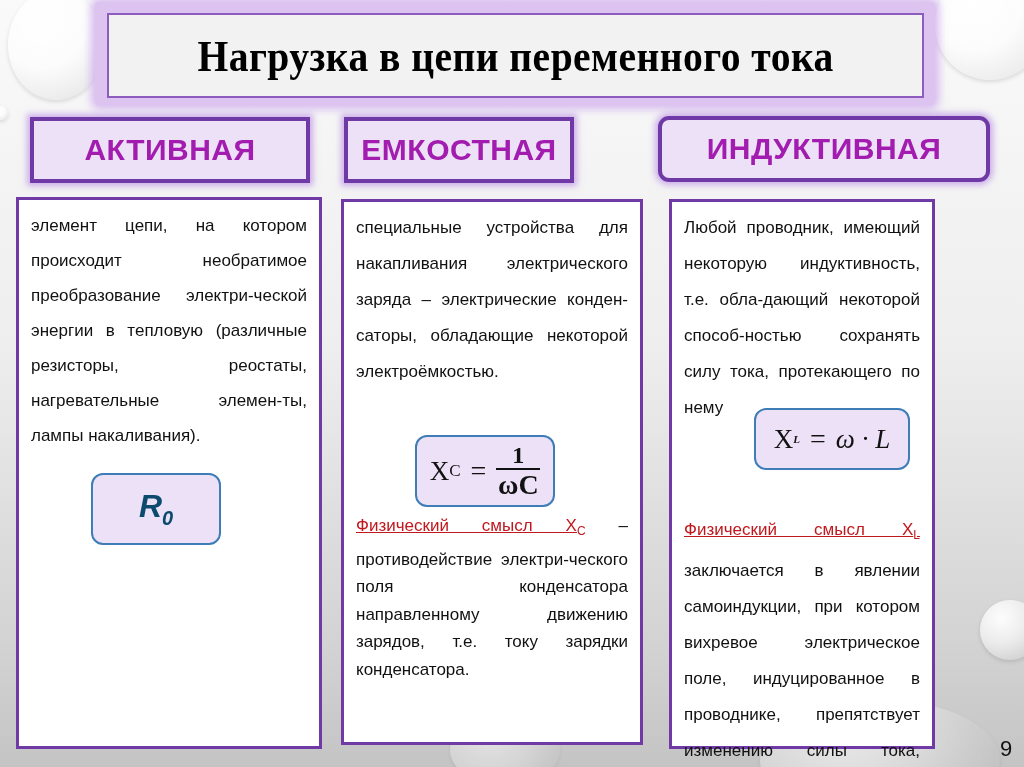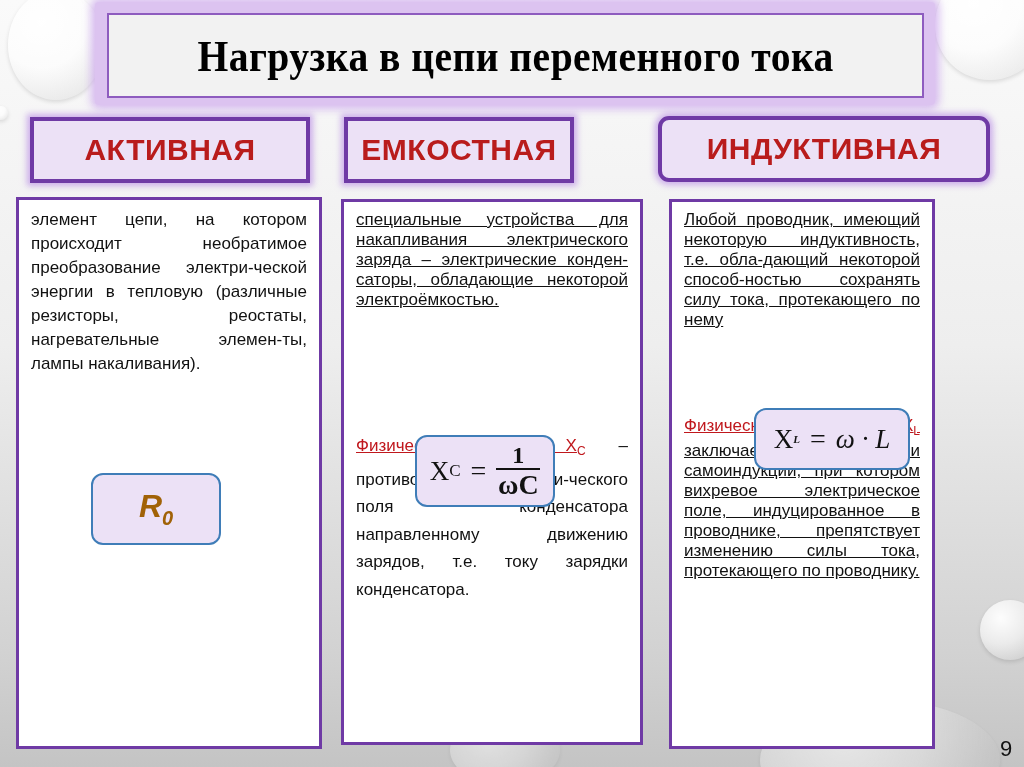--- a/index.html
+++ b/index.html
@@ -28,36 +28,36 @@
     font-family: "Liberation Serif", serif; font-weight: bold;
     font-size: 45px; color: #000; letter-spacing: 0.5px;
     transform: scaleX(0.88);
   }
   .head-box {
     position: absolute; height: 66px;
     background: #ece1f6; border: 4px solid #6f3aa5;
     box-shadow: 0 0 6px 3px rgba(190,150,230,0.75);
     display: flex; align-items: center; justify-content: center;
   }
-  .head-text { font-weight: bold; font-size: 30px; color: #b91c1c; letter-spacing: 0.5px; }
+  .head-text { font-weight: bold; font-size: 30px; color: #a21caf; letter-spacing: 0.5px; }
   .card {
     position: absolute; background: #fff; border: 3px solid #6f3aa5;
     padding: 8px 12px 0 12px;
   }
   .card p {
-    font-size: 17px; line-height: 24px; color: #111;
+    font-size: 17px; line-height: 35px; color: #111;
     text-align: justify; text-align-last: left; hyphens: manual;
   }
-  .card p.tight { line-height: 20px; text-decoration: underline; }
+  .card p.tight { line-height: 36px; }
   .card p.tighter { line-height: 27.5px; }
   .formula {
     position: absolute; background: #ece1f6; border: 2px solid #3f7db8;
     border-radius: 12px; display: flex; align-items: center; justify-content: center;
   }
-  .r0 { font-weight: bold; font-style: italic; font-size: 32px; color: #a16207; }
+  .r0 { font-weight: bold; font-style: italic; font-size: 32px; color: #0c4a6e; }
   .r0 sub { font-size: 20px; vertical-align: -8px; }
   .fx { font-family: "Liberation Serif", serif; font-size: 27px; color: #111; display: flex; align-items: center; }
   .fx .sub { font-size: 17px; vertical-align: -6px; }
   .fx .subsmall { font-size: 11px; font-weight: bold; font-style: italic; vertical-align: -12px; }
   .fx .eq { margin: 0 10px; font-size: 28px; }
   .frac { display: inline-flex; flex-direction: column; align-items: center; font-weight: bold; }
   .frac .num { font-size: 24px; line-height: 26px; padding: 0 4px; }
   .frac .bar { width: 44px; height: 2px; background: #111; }
   .frac .den { font-size: 28px; line-height: 30px; text-align: right; }
   .bi { font-weight: normal; font-style: italic; }

